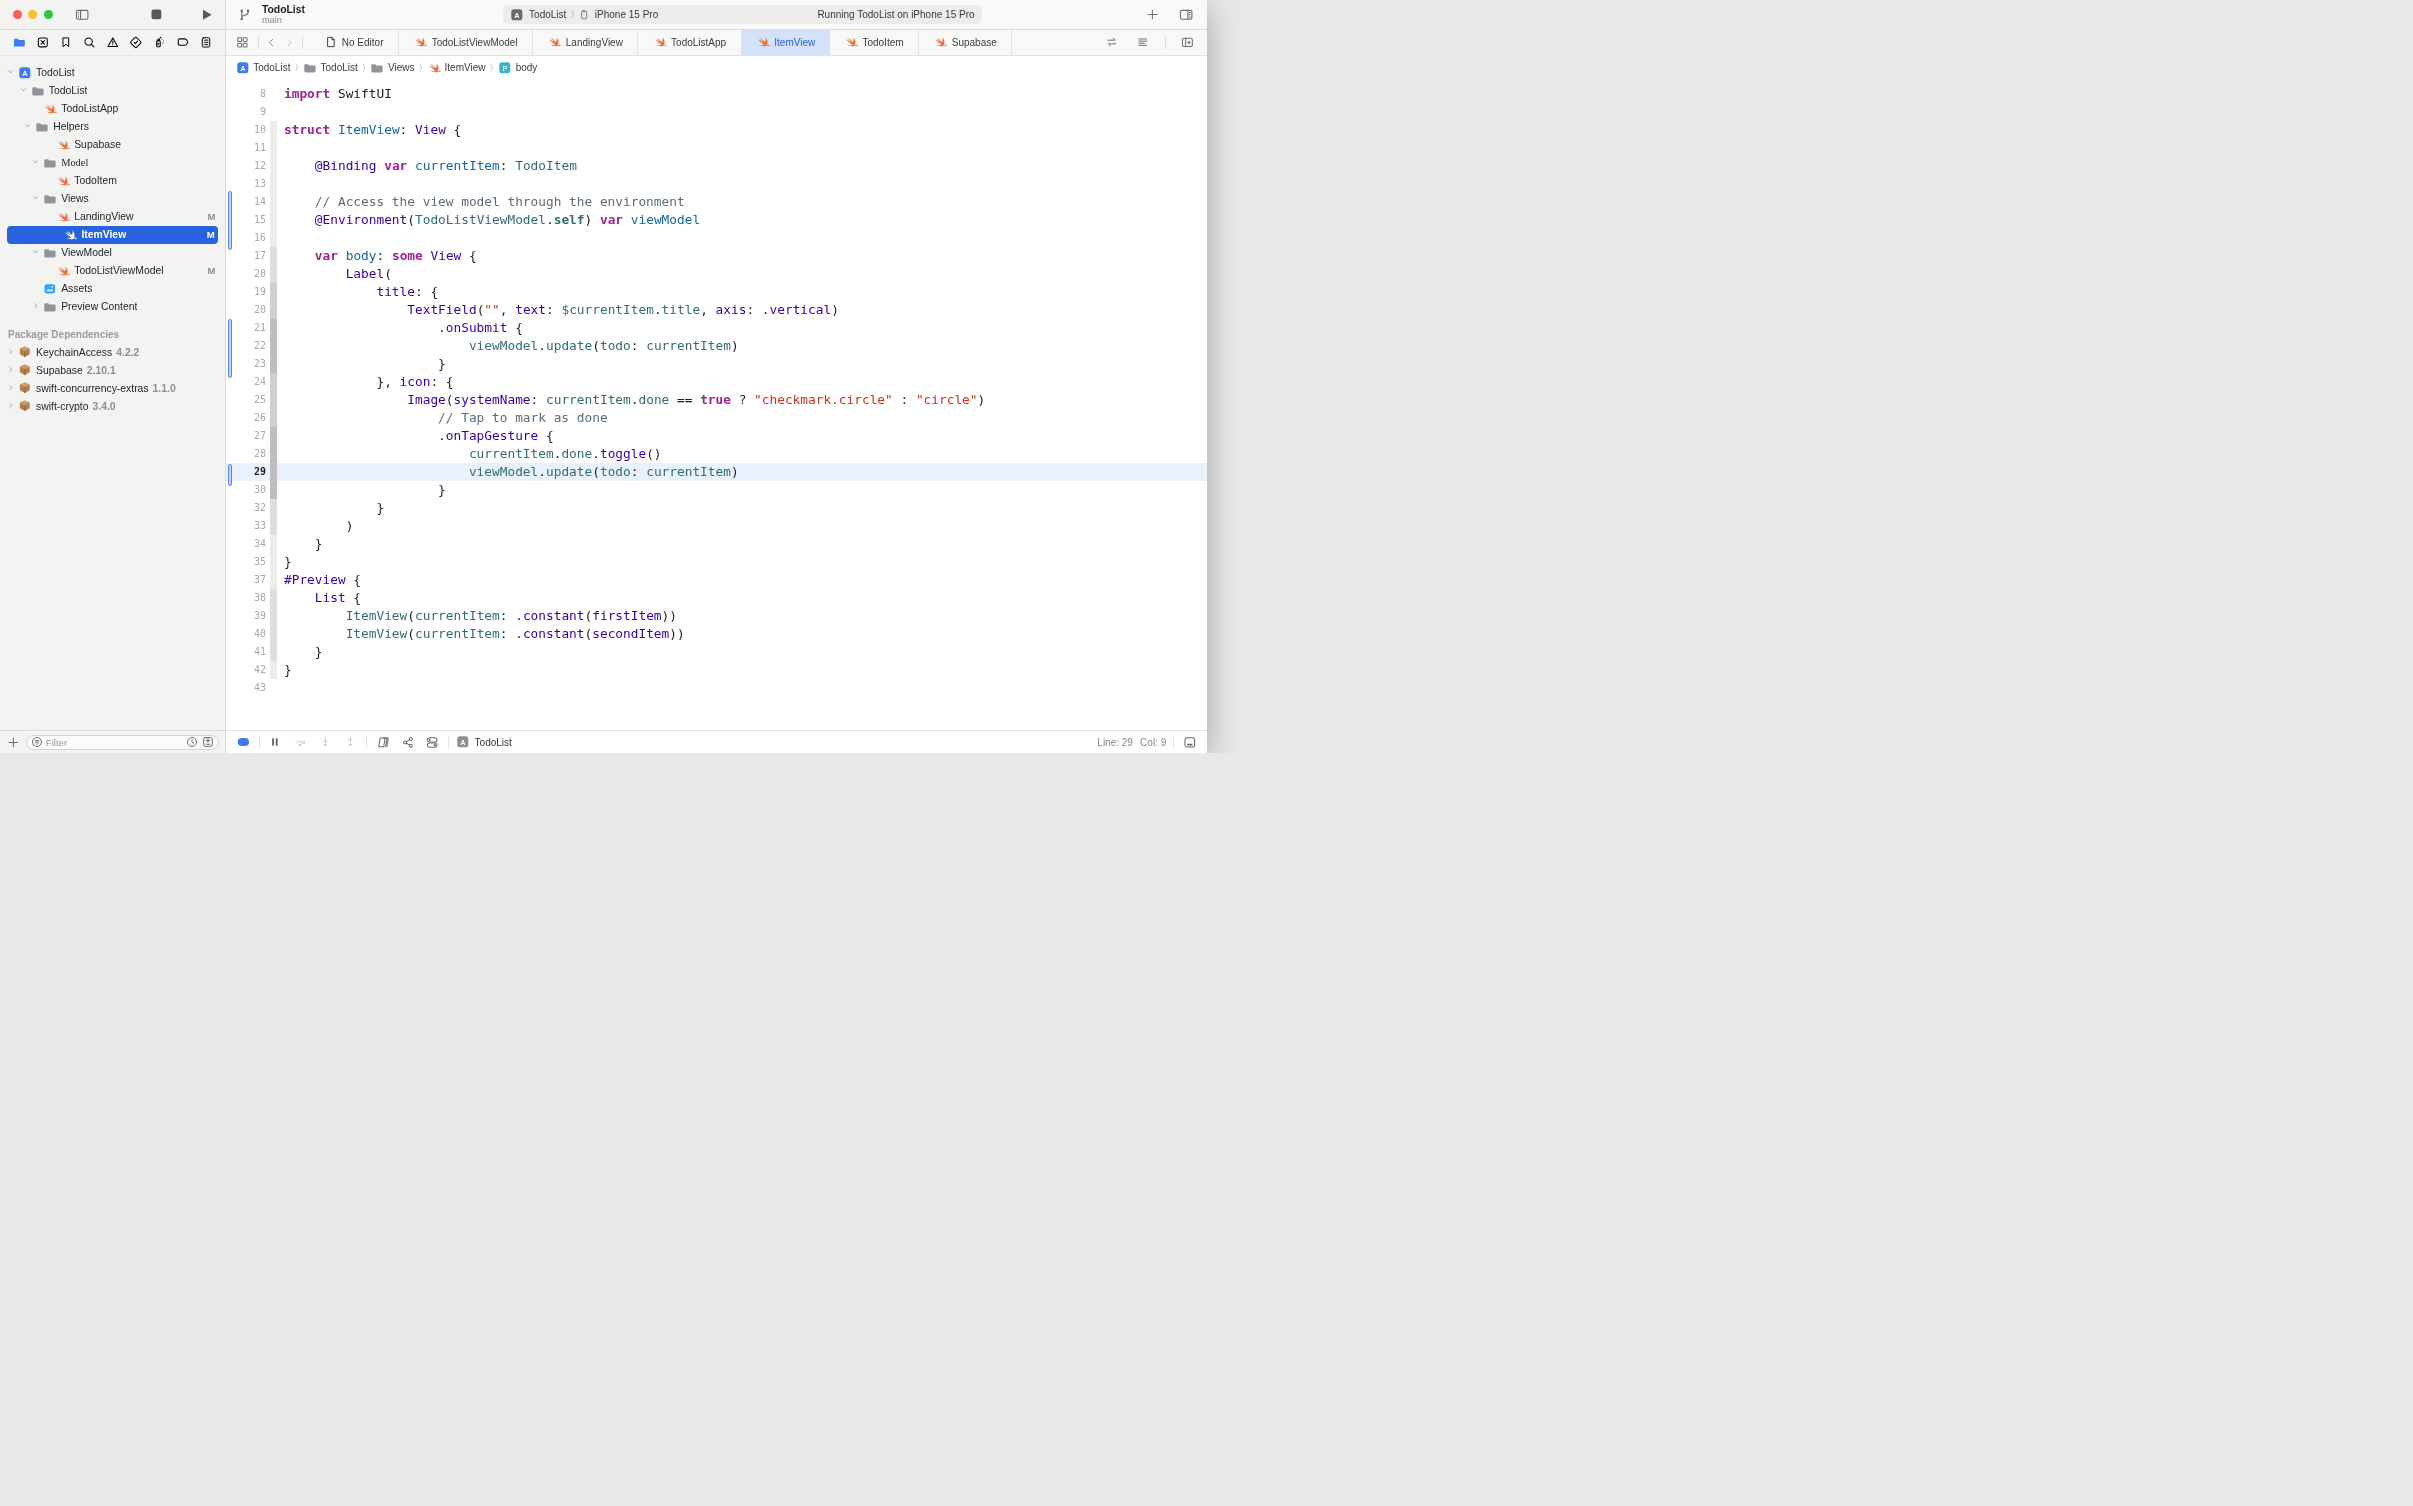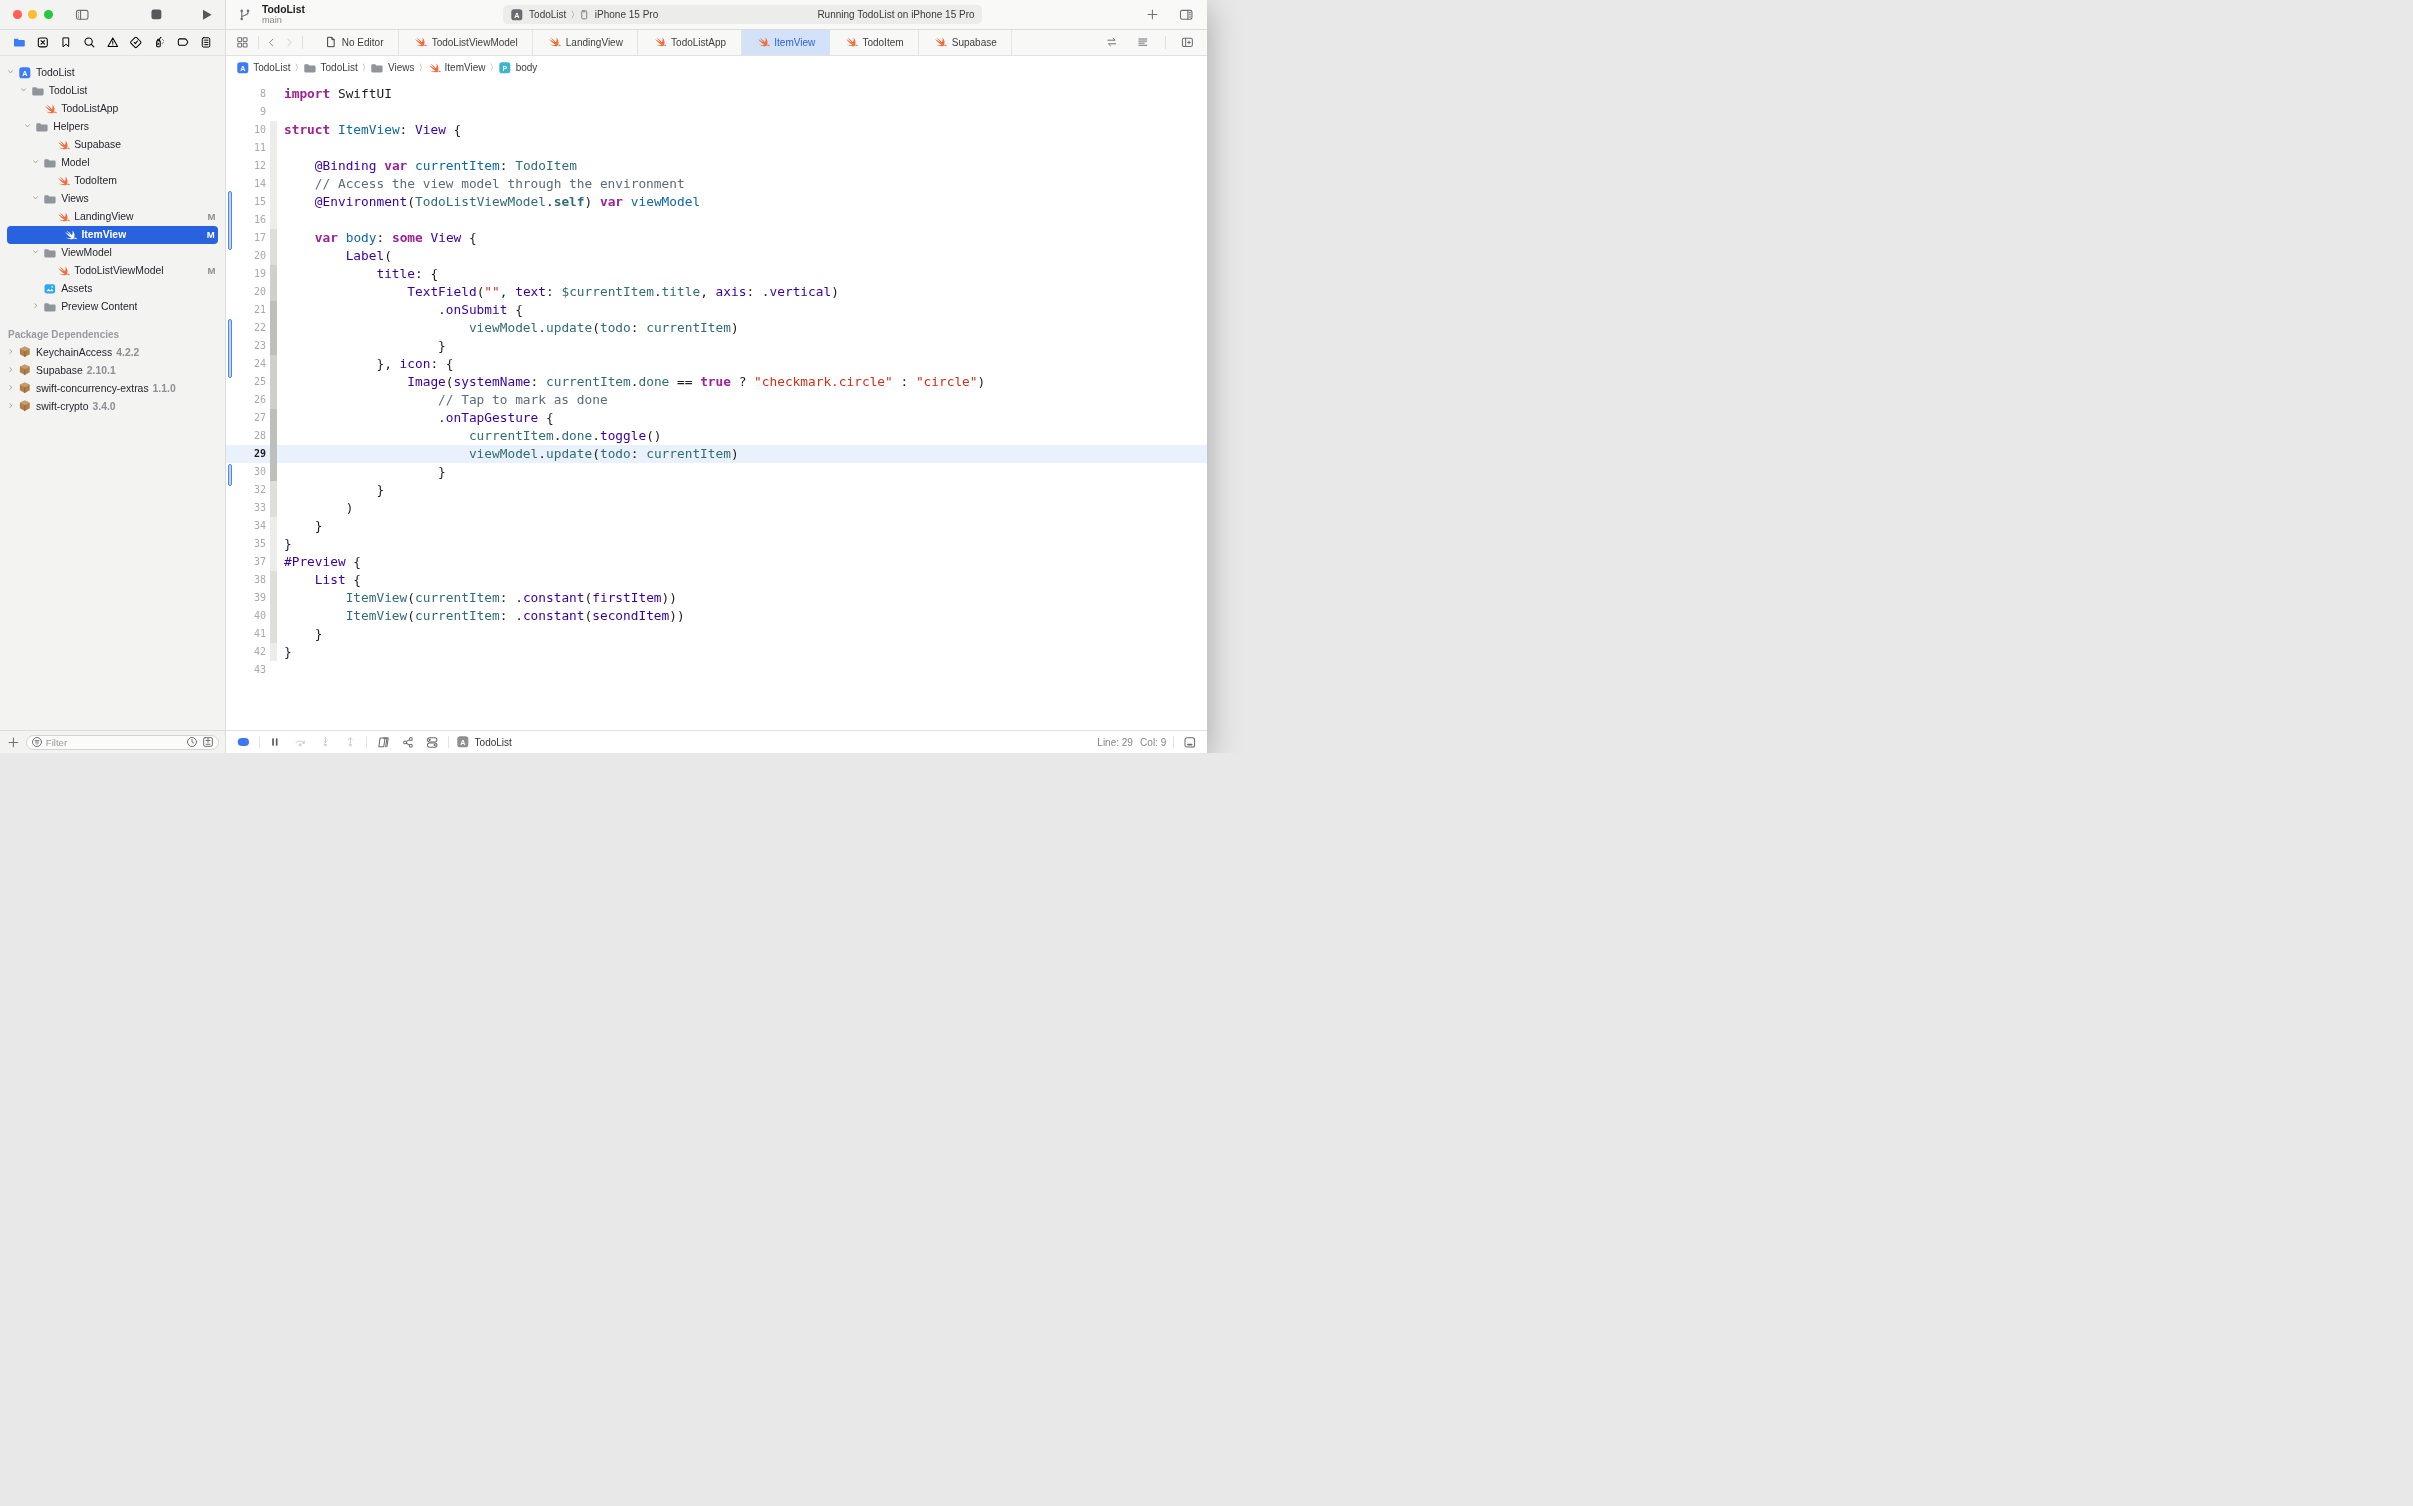--- a/index.html
+++ b/index.html
@@ -293,21 +293,21 @@
         </div>
         <div class="tree-row" style="padding-left: 43px;">
           <span class="disc" style="color: rgb(134, 134, 139);"></span>
           <span class="ticon">
             <svg width="13.6" height="13.6" viewBox="0 0 16 16" fill="none" xmlns="http://www.w3.org/2000/svg">
               <path d="M13.2 10.9c1-2.6.1-5.9-2.2-8.3.7 2 .5 4.2-.5 5.8C8.6 6.3 6.4 4.4 4 3c1.6 2 3.4 4 5.3 5.8C7 7.6 4.7 6.2 2.5 4.7c2 2.9 4.6 5.3 7.6 6.9-1.9.7-4.4.5-6.9-.7 2.8 2.2 6.5 3 9.2 1.7.9-.4 1.9-.3 2.6.4.3.3.8.3 1-.1.2-.4.1-.9-.3-1.2-.6-.4-1.4-.5-2.5.2z" fill="#ED6F3F"></path>
             </svg>
           </span>
           <span class="tlabel">Supabase</span>
         </div>
-        <div class="tree-row" style="padding-left: 30px;">
+        <div class="tree-row" style="padding-left: 30px; font-family: Liberation Serif, serif;">
           <span class="disc" style="color: rgb(134, 134, 139);">
             <svg width="8.8" height="8.8" viewBox="0 0 16 16" fill="none" xmlns="http://www.w3.org/2000/svg">
               <path d="M3 5l3.5 4L10 5" stroke="currentColor" stroke-width="1.3" fill="none" stroke-linecap="round" stroke-linejoin="round"></path>
             </svg>
           </span>
           <span class="ticon">
             <svg width="13.6" height="13.6" viewBox="0 0 16 16" fill="none" xmlns="http://www.w3.org/2000/svg">
               <path d="M1.5 5.2c0-.7.6-1.3 1.3-1.3h3.3l1.4 1.5h5.9c.8 0 1.4.6 1.4 1.3v5.4c0 .7-.6 1.3-1.4 1.3H2.8c-.7 0-1.3-.6-1.3-1.3V5.2z" fill="#90959B"></path>
             </svg>
           </span>
@@ -661,20 +661,21 @@
         </span>
       </div>
 
     <div class="editor">
       <div class="code-rows" id="code-rows">
           <div class="code-row"><span class="ln">8</span><span class="ribbon"></span><span class="code"><span class="tk-k">import</span><span class="tk-n"> SwiftUI</span></span></div>
           <div class="code-row"><span class="ln">9</span><span class="ribbon"></span><span class="code"></span></div>
           <div class="code-row"><span class="ln">10</span><span class="ribbon rb1"></span><span class="code"><span class="tk-k">struct</span><span class="tk-n"> </span><span class="tk-d">ItemView</span><span class="tk-n">: </span><span class="tk-t">View</span><span class="tk-n"> {</span></span></div>
           <div class="code-row"><span class="ln">11</span><span class="ribbon rb1"></span><span class="code"></span></div>
           <div class="code-row"><span class="ln">12</span><span class="ribbon rb1"></span><span class="code"><span class="tk-n">    </span><span class="tk-t">@Binding</span><span class="tk-n"> </span><span class="tk-k">var</span><span class="tk-n"> </span><span class="tk-d">currentItem</span><span class="tk-n">: </span><span class="tk-p">TodoItem</span></span></div>
+          <div class="code-row"><span class="ln">13</span><span class="ribbon rb1"></span><span class="code"></span></div>
           <div class="code-row"><span class="ln">14</span><span class="ribbon rb1"></span><span class="code"><span class="tk-n">    </span><span class="tk-c">// Access the view model through the environment</span></span></div>
           <div class="code-row"><span class="ln">15</span><span class="ribbon rb1"></span><span class="code"><span class="tk-n">    </span><span class="tk-t">@Environment</span><span class="tk-n">(</span><span class="tk-p">TodoListViewModel</span><span class="tk-n">.</span><span class="tk-sf">self</span><span class="tk-n">) </span><span class="tk-k">var</span><span class="tk-n"> </span><span class="tk-d">viewModel</span></span></div>
           <div class="code-row"><span class="ln">16</span><span class="ribbon rb1"></span><span class="code"></span></div>
           <div class="code-row"><span class="ln">17</span><span class="ribbon rb2"></span><span class="code"><span class="tk-n">    </span><span class="tk-k">var</span><span class="tk-n"> </span><span class="tk-d">body</span><span class="tk-n">: </span><span class="tk-k">some</span><span class="tk-n"> </span><span class="tk-t">View</span><span class="tk-n"> {</span></span></div>
           <div class="code-row"><span class="ln">20</span><span class="ribbon rb2"></span><span class="code"><span class="tk-n">        </span><span class="tk-t">Label</span><span class="tk-n">(</span></span></div>
           <div class="code-row"><span class="ln">19</span><span class="ribbon rb3"></span><span class="code"><span class="tk-n">            </span><span class="tk-t">title</span><span class="tk-n">: {</span></span></div>
           <div class="code-row"><span class="ln">20</span><span class="ribbon rb3"></span><span class="code"><span class="tk-n">                </span><span class="tk-t">TextField</span><span class="tk-n">(</span><span class="tk-s">""</span><span class="tk-n">, </span><span class="tk-t">text</span><span class="tk-n">: </span><span class="tk-p">$currentItem</span><span class="tk-n">.</span><span class="tk-p">title</span><span class="tk-n">, </span><span class="tk-t">axis</span><span class="tk-n">: .</span><span class="tk-t">vertical</span><span class="tk-n">)</span></span></div>
           <div class="code-row"><span class="ln">21</span><span class="ribbon rb4"></span><span class="code"><span class="tk-n">                    .</span><span class="tk-t">onSubmit</span><span class="tk-n"> {</span></span></div>
           <div class="code-row"><span class="ln">22</span><span class="ribbon rb4"></span><span class="code"><span class="tk-n">                        </span><span class="tk-p">viewModel</span><span class="tk-n">.</span><span class="tk-p">update</span><span class="tk-n">(</span><span class="tk-p">todo</span><span class="tk-n">: </span><span class="tk-p">currentItem</span><span class="tk-n">)</span></span></div>
           <div class="code-row"><span class="ln">23</span><span class="ribbon rb4"></span><span class="code"><span class="tk-n">                    }</span></span></div>

